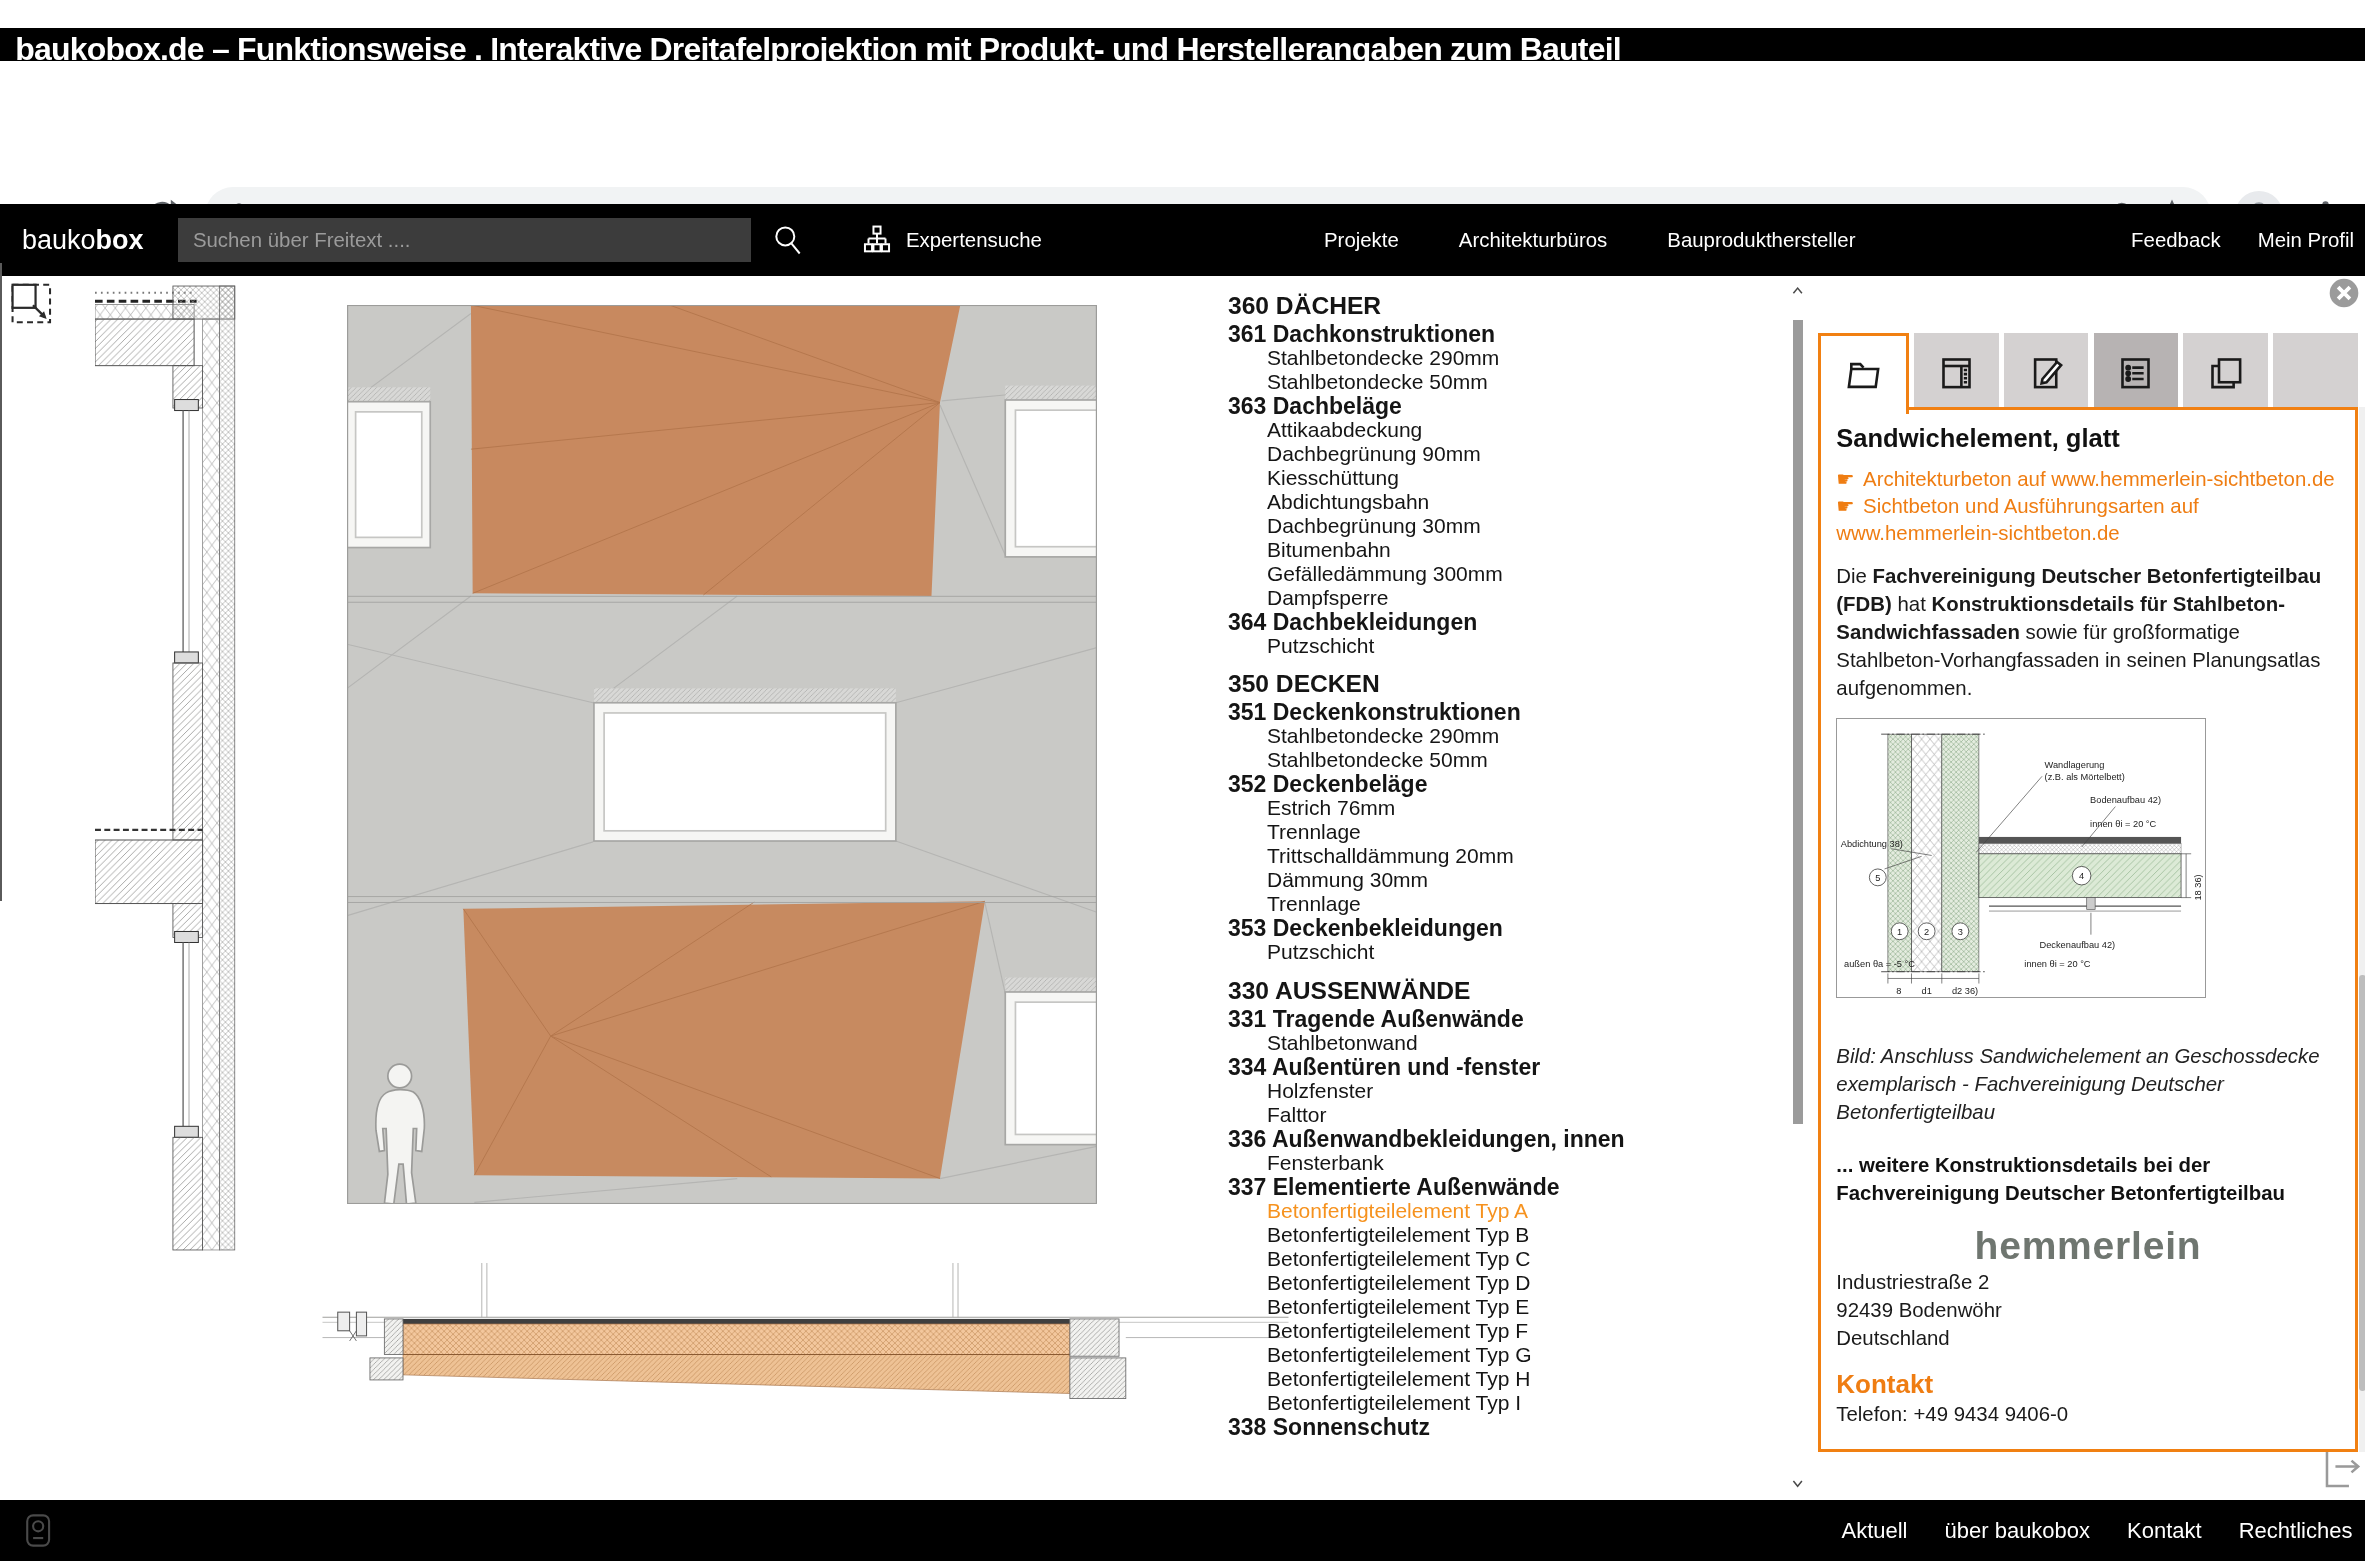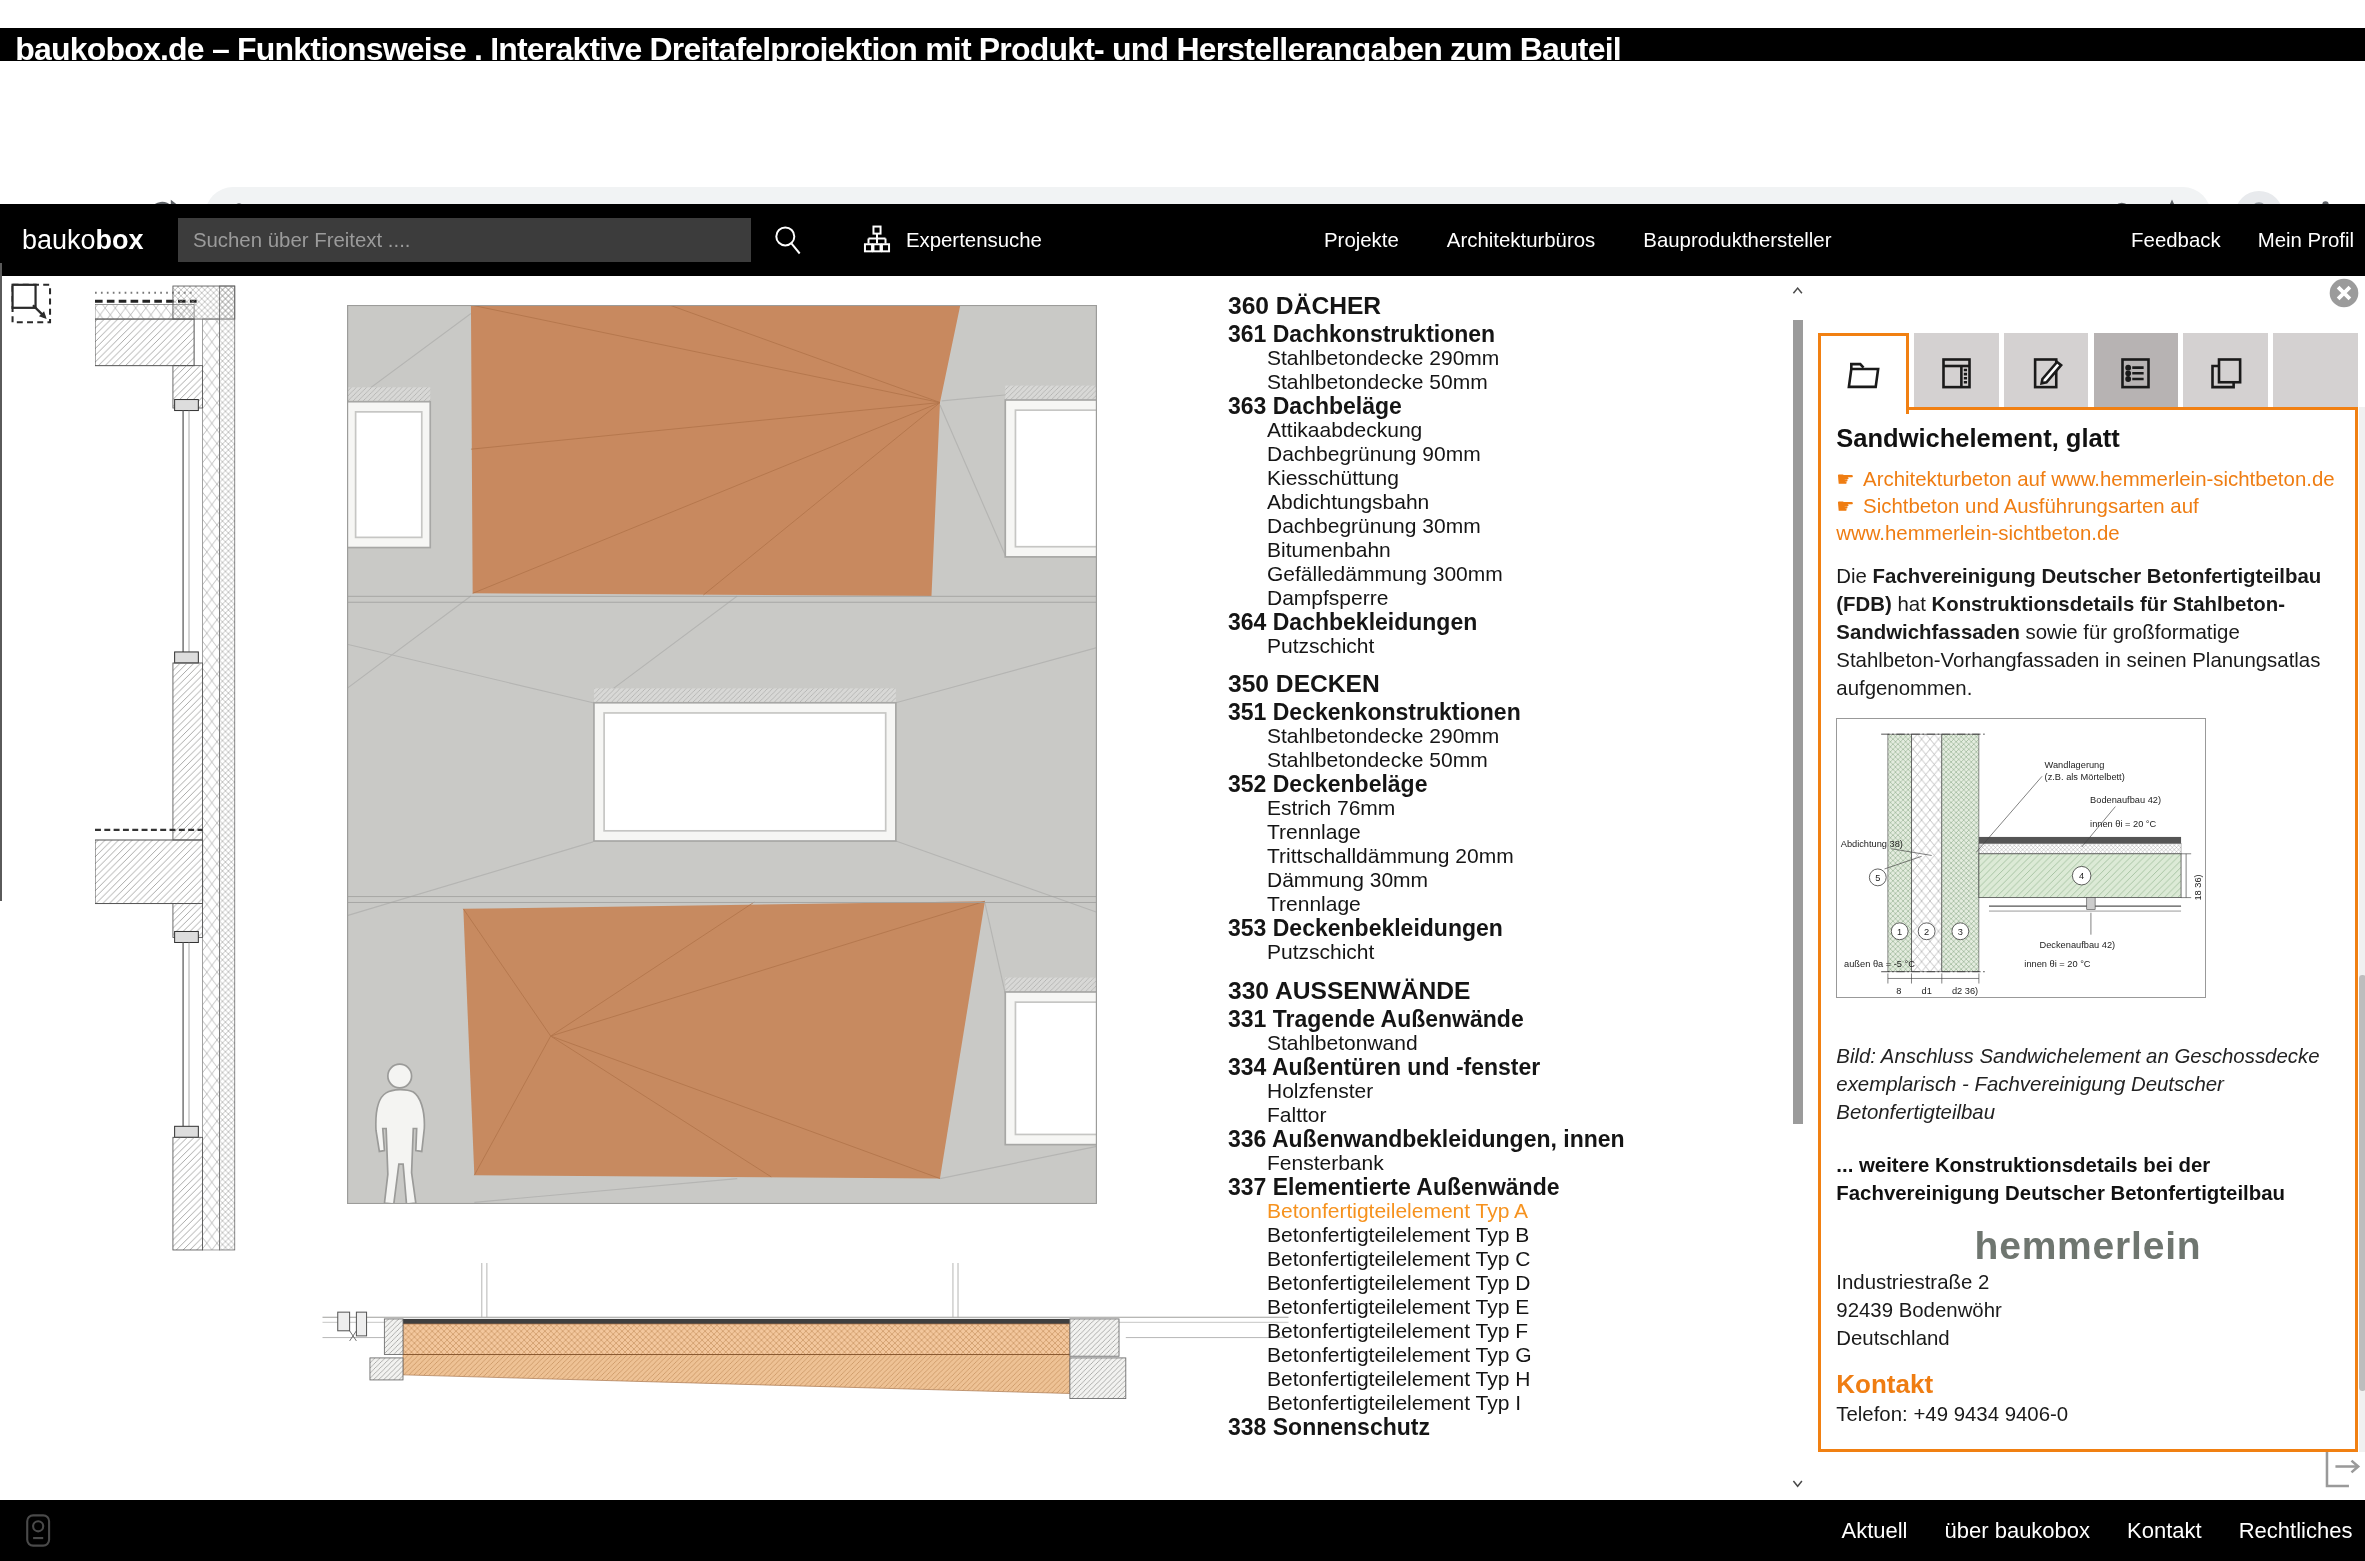--- a/index.html
+++ b/index.html
@@ -24,21 +24,21 @@
   .avatar{width:48px;height:48px;flex:0 0 auto;}
   
   .navbar{position:absolute;left:0;top:204px;width:2366px;height:72px;background:#000;display:flex;align-items:center;}
   .logo{margin-left:22px;font-size:27px;color:#fff;white-space:nowrap;}
   .logo b{font-weight:700;}
   .searchbox{margin-left:34px;width:543px;height:44px;background:#3c3c3c;border:none;outline:none;
     color:#86efac;font-size:20.4px;padding:0 15.3px;font-family:"Liberation Sans",sans-serif;}
   .searchbox::placeholder{color:#9b9b9b;}
   .search-ico{margin-left:18.7px;}
   .expert{display:flex;align-items:center;gap:12px;margin-left:54px;color:#fff;font-size:20.4px;}
-  .nav-center{position:absolute;left:1324px;display:flex;gap:48px;}
+  .nav-center{position:absolute;left:1324px;display:flex;gap:60px;}
   .nav-right{position:absolute;right:12px;display:flex;gap:37px;}
   .nav-link{color:#fff;font-size:20.4px;white-space:nowrap;cursor:pointer;}
   
   .left-edge-line{position:absolute;left:0;top:263px;width:1.7px;height:638px;background:#5a5a5a;}
   .tool-ico{position:absolute;left:10.2px;top:277px;}
   .section-svg{position:absolute;left:95px;top:280px;}
   .facade-svg{position:absolute;left:347px;top:305px;}
   .plan-svg{position:absolute;left:322px;top:1263px;}
   
   .list{position:absolute;left:1228px;top:280px;width:560px;padding-top:10.2px;color:#151515;}

